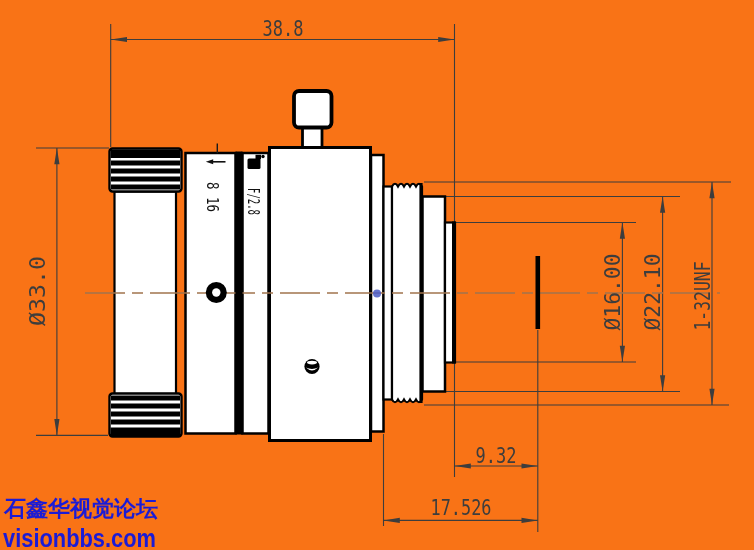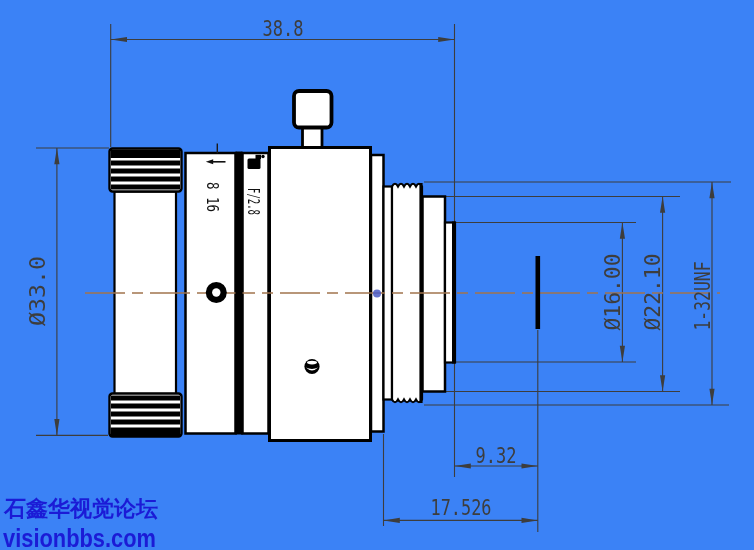--- a/index.html
+++ b/index.html
@@ -1,16 +1,16 @@
 <!DOCTYPE html>
 <html><head>
 <meta charset="utf-8">
 <style>
   html,body{margin:0;padding:0;background:#ffffff;}
-  #stage{position:relative;width:754px;height:550px;background:#3b82f6;overflow:hidden;
+  #stage{position:relative;width:754px;height:550px;background:#f97316;overflow:hidden;
          font-family:"DejaVu Sans Mono","Liberation Mono",monospace;}
   svg{position:absolute;left:0;top:0;}
   text{font-family:"DejaVu Sans Mono","Liberation Mono",monospace;}
   .wm{font-family:"Liberation Sans","DejaVu Sans",sans-serif;font-weight:bold;}
 </style>
 </head>
 <body>
 
 <div id="stage">
 <svg width="754" height="550" viewBox="0 0 754 550">

